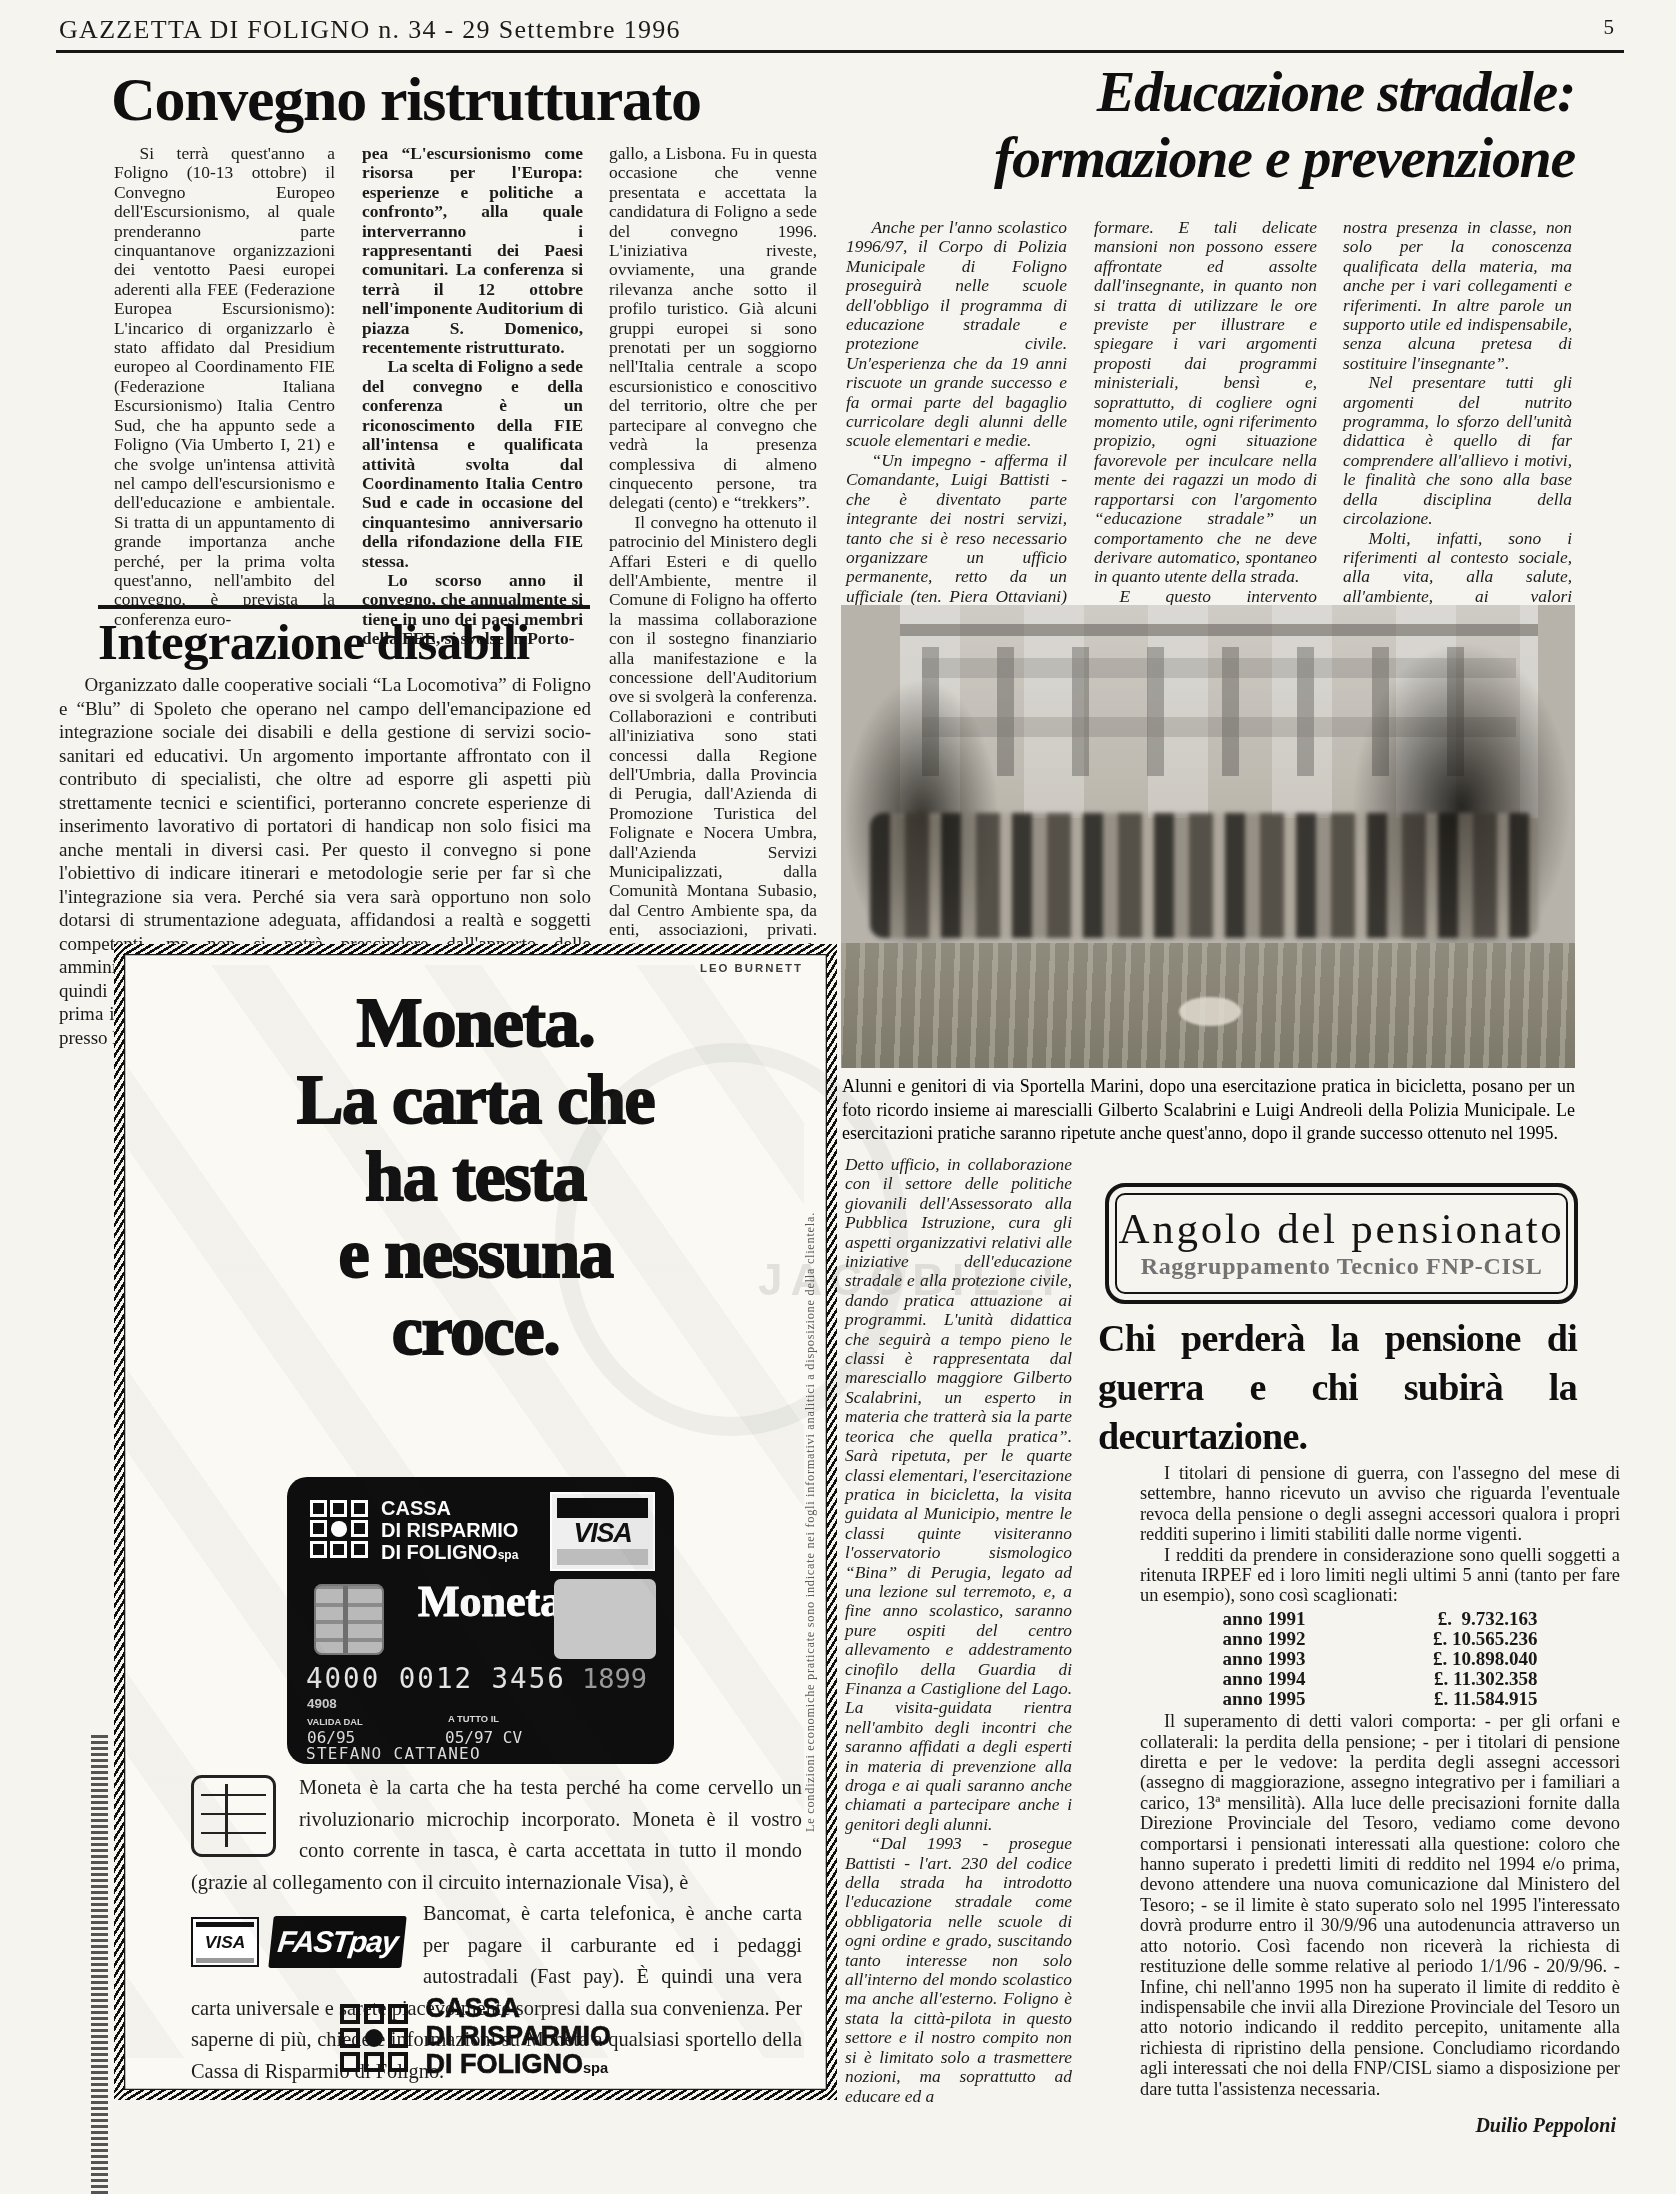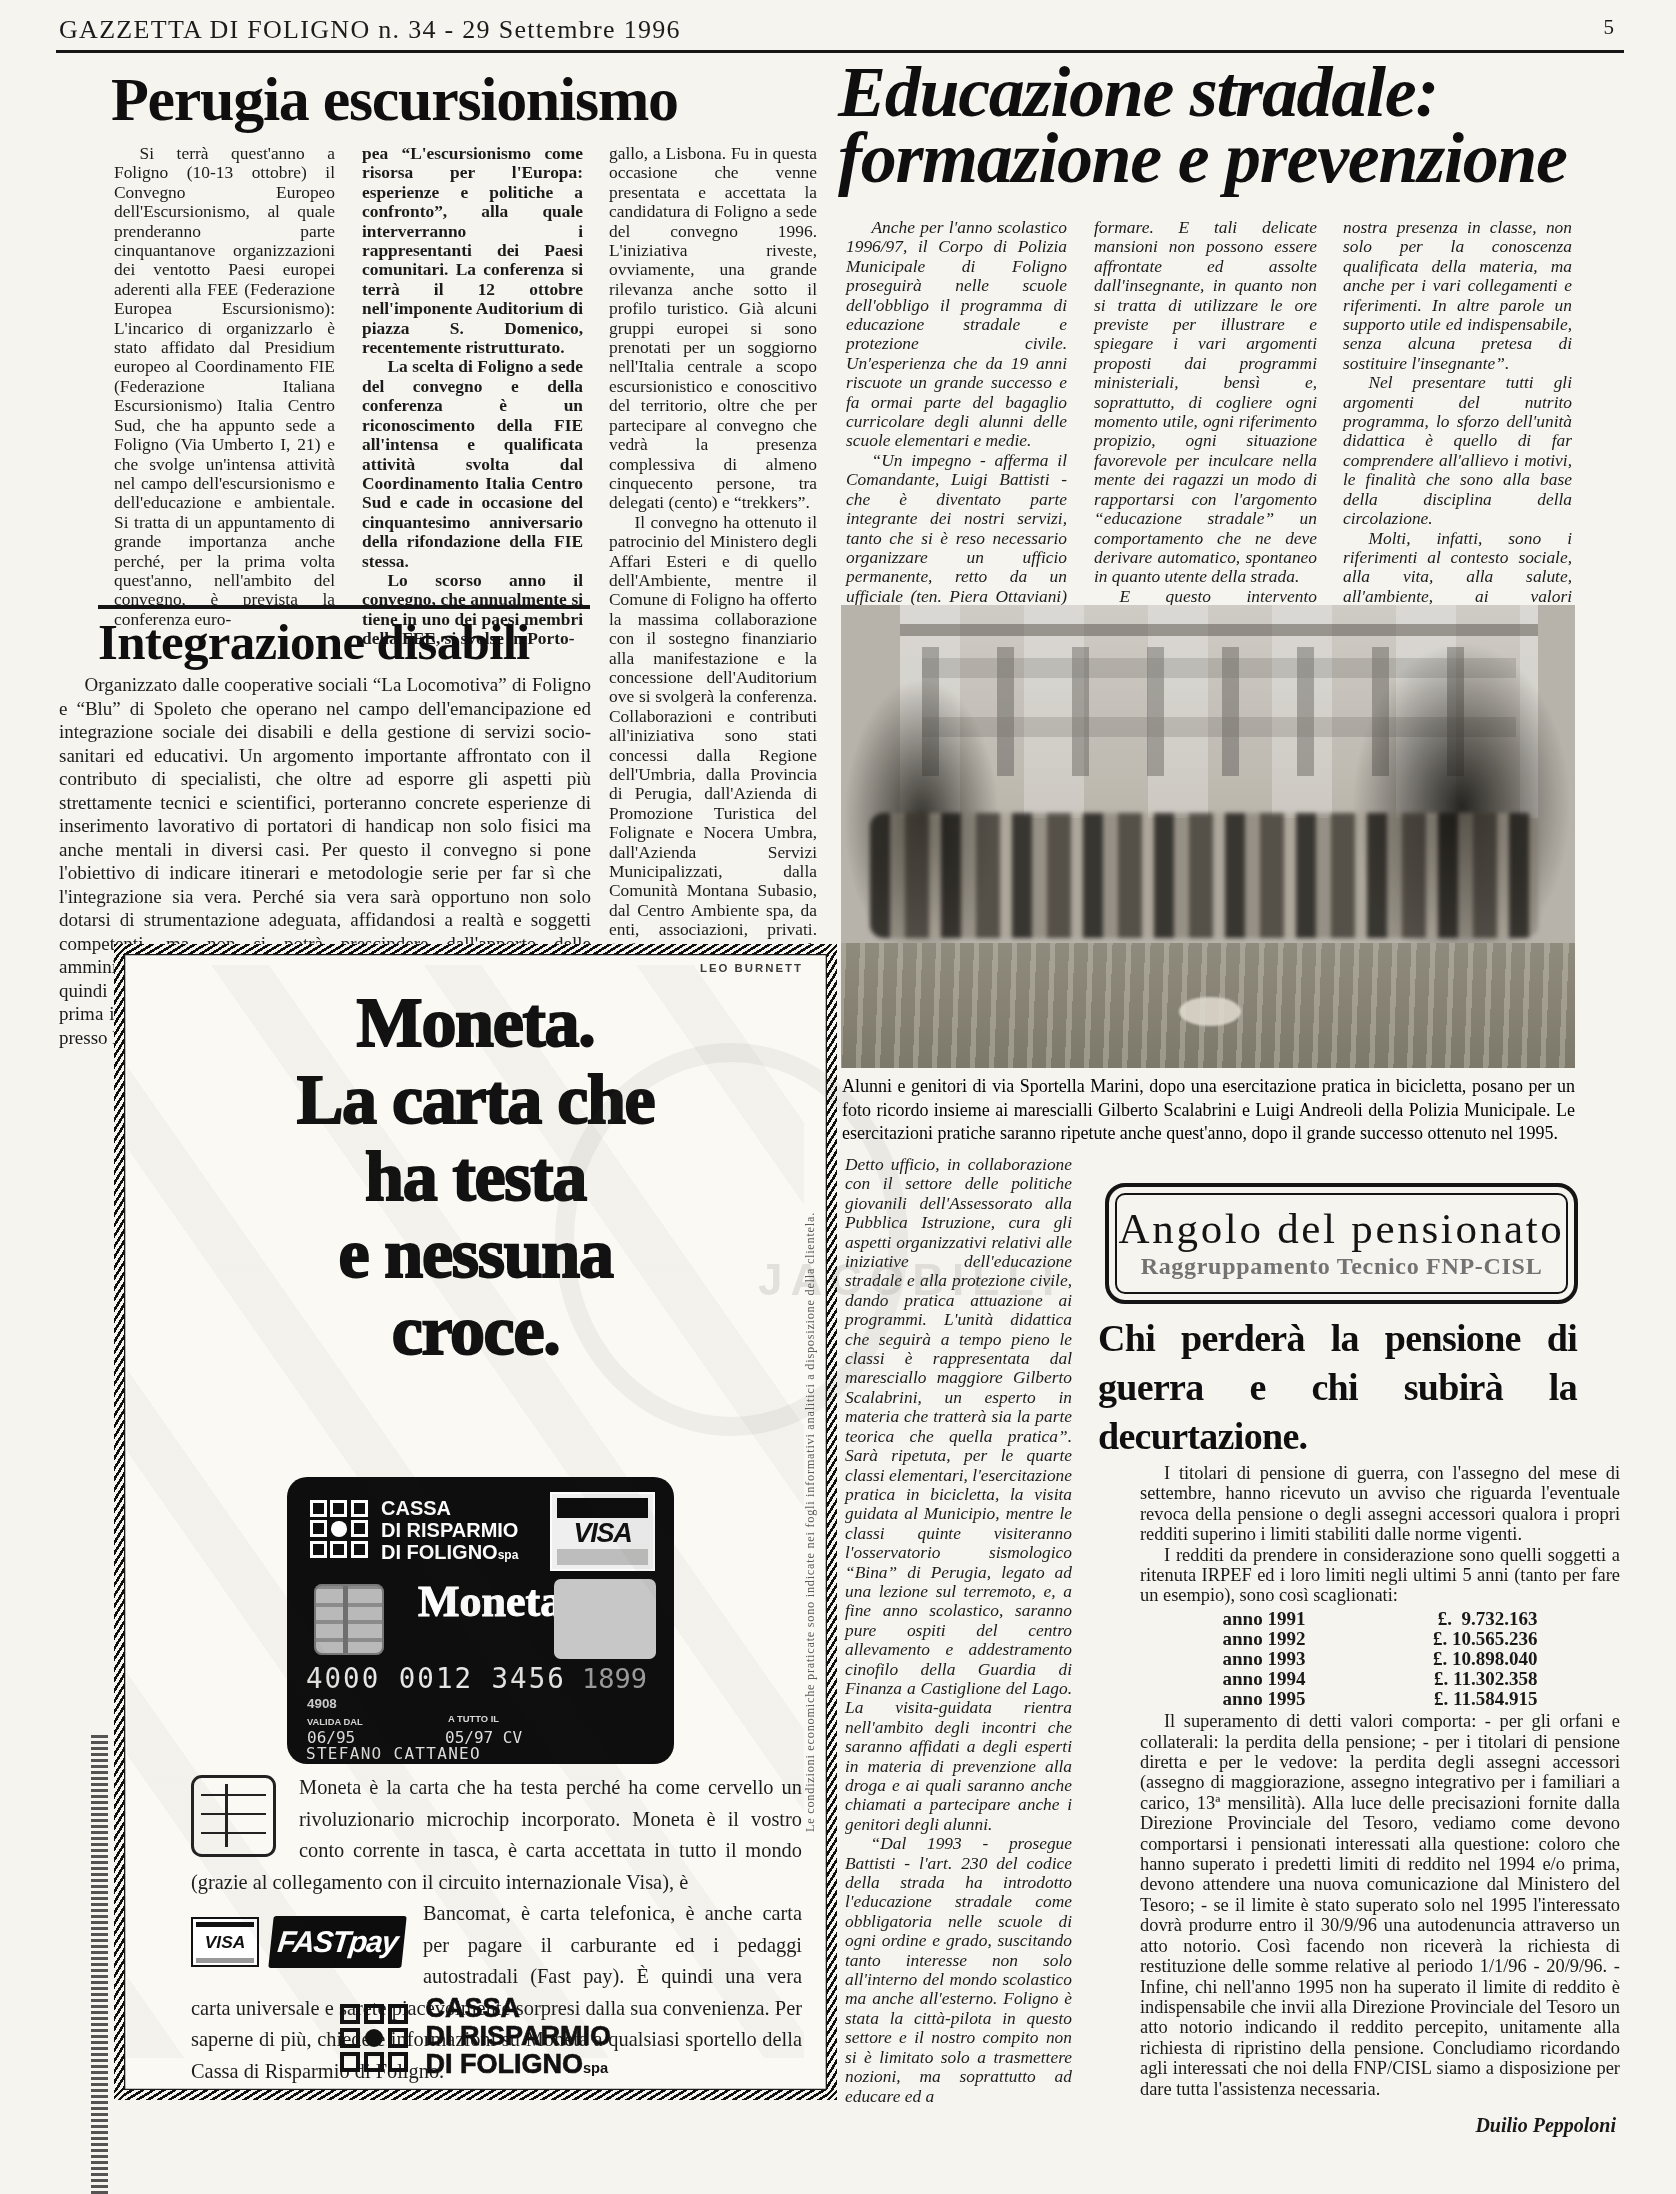--- a/index.html
+++ b/index.html
@@ -9,21 +9,21 @@
 
   
   .masthead{left:59px;top:14.7px;font-size:26px;letter-spacing:1.3px;color:#1c1c1c;}
   .pageno{right:62px;top:14.7px;font-size:21px;}
   .toprule{left:56px;right:52px;top:50px;height:3.4px;background:#161616;}
 
   
   .conv-title{left:111px;top:64px;font-size:62px;font-weight:bold;letter-spacing:-1.3px;white-space:nowrap;color:#0f0f0f;}
   .integ-title{left:98px;top:613px;font-size:51px;font-weight:bold;letter-spacing:-0.7px;white-space:nowrap;color:#0f0f0f;}
   .integ-rule{left:98px;right:1086px;top:605px;height:4px;background:#151515;}
-  .edu-title{left:838px;top:59px;width:737px;text-align:left;font-size:72px;line-height:66px;
+  .edu-title{left:838px;top:59px;width:737px;text-align:right;font-size:58px;line-height:66px;
              font-weight:bold;font-style:italic;letter-spacing:-1.3px;color:#0f0f0f;}
 
   
   .col{font-size:17.4px;line-height:19.4px;text-align:justify;color:#1b1b1b;}
   .col p{margin:0;text-indent:25.5px;}
   .col.cont p:first-child{text-indent:0;}
   .italic-col{font-style:italic;}
   #conv-c1{left:114px;top:144px;width:221px;}
   #conv-c2{left:362px;top:144px;width:221px;font-weight:bold;}
   #conv-c3{left:609px;top:144px;width:208px;}
@@ -155,21 +155,21 @@
 </style>
 </head>
 <body>
 
 <div class="page">
 
   <div class="abs masthead">GAZZETTA DI FOLIGNO n. 34 - 29 Settembre 1996</div>
   <div class="abs pageno">5</div>
   <div class="abs toprule"></div>
 
-  <div class="abs conv-title">Perugia escursionismo</div>
+  <div class="abs conv-title">Convegno ristrutturato</div>
   <div class="abs col" id="conv-c1">
       <p>Si terrà quest'anno a Foligno (10-13 ottobre) il Convegno Europeo dell'Escursionismo, al quale prenderanno parte cinquantanove organizzazioni dei ventotto Paesi europei aderenti alla FEE (Federazione Europea Escursionismo): L'incarico di organizzarlo è stato affidato dal Presidium europeo al Coordinamento FIE (Federazione Italiana Escursionismo) Italia Centro Sud, che ha appunto sede a Foligno (Via Umberto I, 21) e che svolge un'intensa attività nel campo dell'escursionismo e dell'educazione e ambientale. Si tratta di un appuntamento di grande importanza anche perché, per la prima volta quest'anno, nell'ambito del convegno, è prevista la conferenza euro-</p>
     </div>
   <div class="abs col cont" id="conv-c2">
       <p>pea “L'escursionismo come risorsa per l'Europa: esperienze e politiche a confronto”, alla quale interverranno i rappresentanti dei Paesi comunitari. La conferenza si terrà il 12 ottobre nell'imponente Auditorium di piazza S. Domenico, recentemente ristrutturato.</p>
       <p>La scelta di Foligno a sede del convegno e della conferenza è un riconoscimento della FIE all'intensa e qualificata attività svolta dal Coordinamento Italia Centro Sud e cade in occasione del cinquantesimo anniversario della rifondazione della FIE stessa.</p>
       <p>Lo scorso anno il convegno, che annualmente si tiene in uno dei paesi membri della FEE, si svolse in Porto-</p>
     </div>
   <div class="abs col cont" id="conv-c3">
       <p>gallo, a Lisbona. Fu in questa occasione che venne presentata e accettata la candidatura di Foligno a sede del convegno 1996. L'iniziativa riveste, ovviamente, una grande rilevanza anche sotto il profilo turistico. Già alcuni gruppi europei si sono prenotati per un soggiorno nell'Italia centrale a scopo escursionistico e conoscitivo del territorio, oltre che per partecipare al convegno che vedrà la presenza complessiva di almeno cinquecento persone, tra delegati (cento) e “trekkers”.</p>

